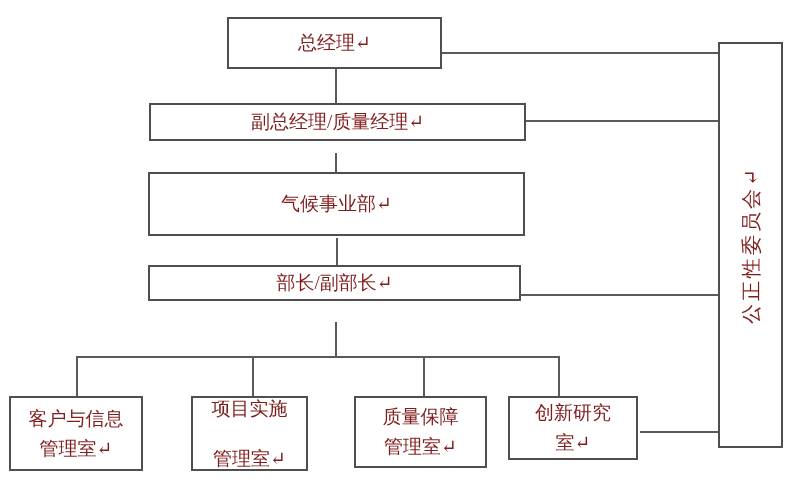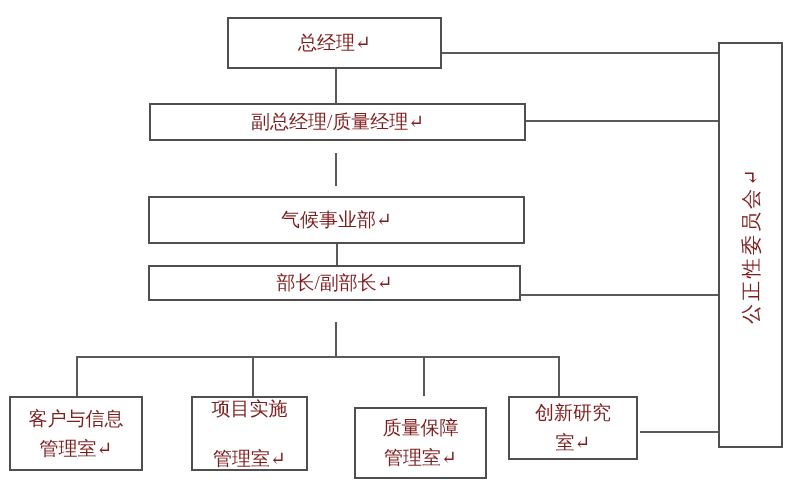--- a/index.html
+++ b/index.html
@@ -36,27 +36,27 @@
     position: absolute;
     background: #5a5a5a;
     z-index: 1;
   }
   .h { height: 2px; }
   .v { width: 2px; }
 
   
   .n-gm       { left: 227px; top: 17px;  width: 215px; height: 52px; }
   .n-deputy   { left: 149px; top: 103px; width: 377px; height: 38px; }
-  .n-climate  { left: 148px; top: 196px; width: 377px; height: 48px; }
+  .n-climate  { left: 148px; top: 172px; width: 377px; height: 64px; }
   .n-minister { left: 148px; top: 265px; width: 373px; height: 36px; }
 
   
   .n-d1 { left: 9px;   top: 396px; width: 134px; height: 75px; }
   .n-d2 { left: 191px; top: 396px; width: 117px; height: 75px; gap: 20px; }
-  .n-d3 { left: 354px; top: 396px; width: 133px; height: 72px; margin-top: 11px; }
+  .n-d3 { left: 354px; top: 396px; width: 133px; height: 72px; }
   .n-d4 { left: 508px; top: 396px; width: 130px; height: 64px; }
 
   
   .n-committee { left: 718px; top: 42px; width: 65px; height: 406px; }
   .n-committee .vtext {
     position: absolute;
     left: 50%;
     top: 50%;
     transform: translate(-50%, -50%) rotate(-90deg);
     white-space: nowrap;

